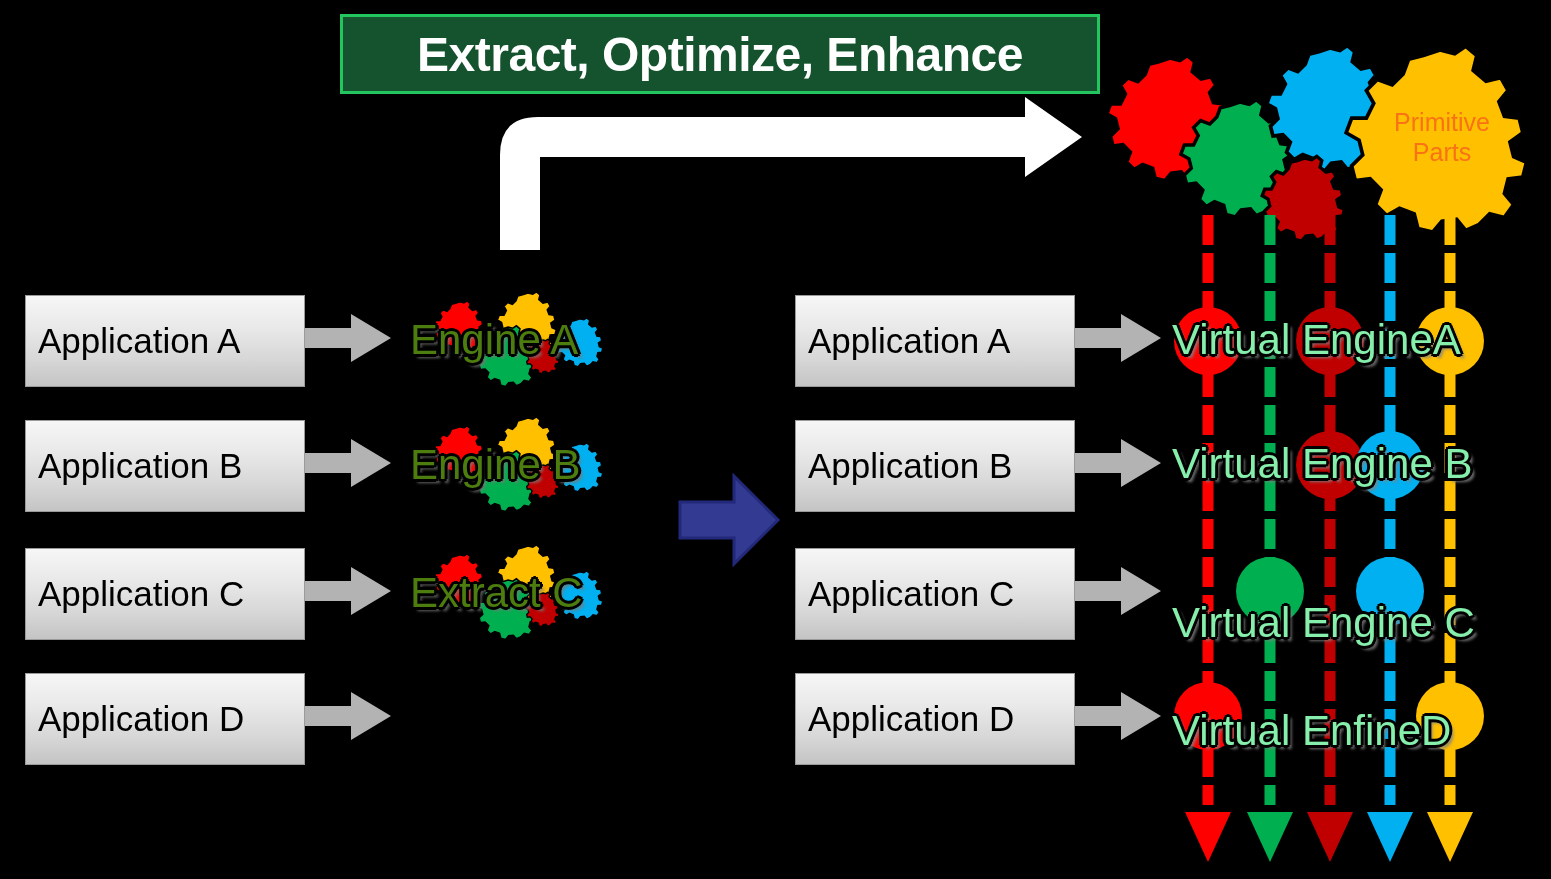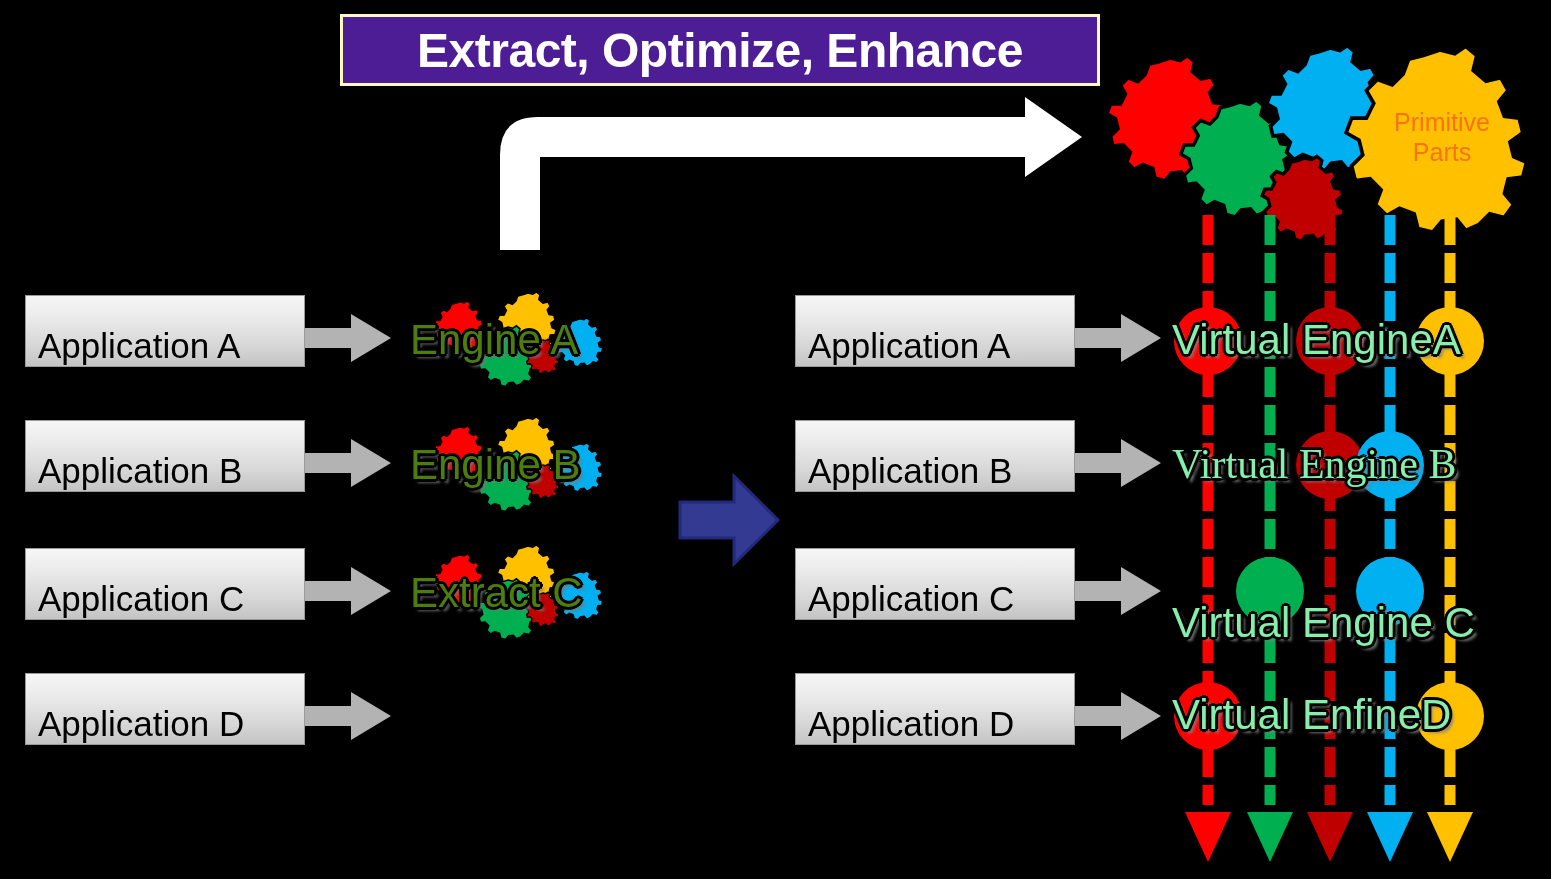--- a/index.html
+++ b/index.html
@@ -8,42 +8,42 @@
     width:1551px;height:879px;
     background:#000000;
     overflow:hidden;
     font-family:"Liberation Sans", sans-serif;
   }
 
   
   .banner{
     position:absolute;
     left:340px; top:14px;
-    width:760px; height:72px;
-    background:#4c1d95;
-    border:3px solid #fef9c3;
+    width:760px; height:80px;
+    background:#14532d;
+    border:3px solid #22c55e;
     box-sizing:border-box;
     display:flex; align-items:center; justify-content:center;
   }
   .banner-text{
     color:#ffffff;
     font-size:48px;
     font-weight:bold;
     letter-spacing:-0.5px;
     white-space:nowrap;
   }
 
   
   .appbox{
     position:absolute;
-    width:280px; height:72px;
+    width:280px; height:92px;
     background:linear-gradient(to bottom,#f6f6f6 0%,#e9e9e9 35%,#d6d6d6 72%,#c4c4c4 100%);
     border:1px solid #9a9a9a;
     box-sizing:border-box;
-    display:flex; align-items:flex-end;
+    display:flex; align-items:center;
   }
   .appbox span{
     color:#000000;
     font-size:35px;
     padding-left:12px;
     white-space:nowrap;
   }
 
   
   .gray-arrow{
@@ -302,17 +302,17 @@
     <circle cx="1390" cy="465" r="34" fill="#00B0F0"></circle>
 
     <circle cx="1270" cy="591" r="34" fill="#00B050"></circle>
     <circle cx="1390" cy="591" r="34" fill="#00B0F0"></circle>
 
     <circle cx="1208" cy="716" r="34" fill="#FF0000"></circle>
     <circle cx="1450" cy="716" r="34" fill="#FFC000"></circle>
   </svg>
 
   <div class="vlabel" style="left:1172px;top:316px;">Virtual EngineA</div>
-  <div class="vlabel" style="left:1172px;top:440px;font-family:Liberation Serif, serif;">Virtual Engine B</div>
+  <div class="vlabel" style="left:1172px;top:440px;">Virtual Engine B</div>
   <div class="vlabel" style="left:1172px;top:566px;margin-top:33px;">Virtual Engine C</div>
-  <div class="vlabel" style="left:1172px;top:691px;">Virtual EnfineD</div>
+  <div class="vlabel" style="left:1172px;top:707px;">Virtual EnfineD</div>
 
 </div>
 
 </body></html>

